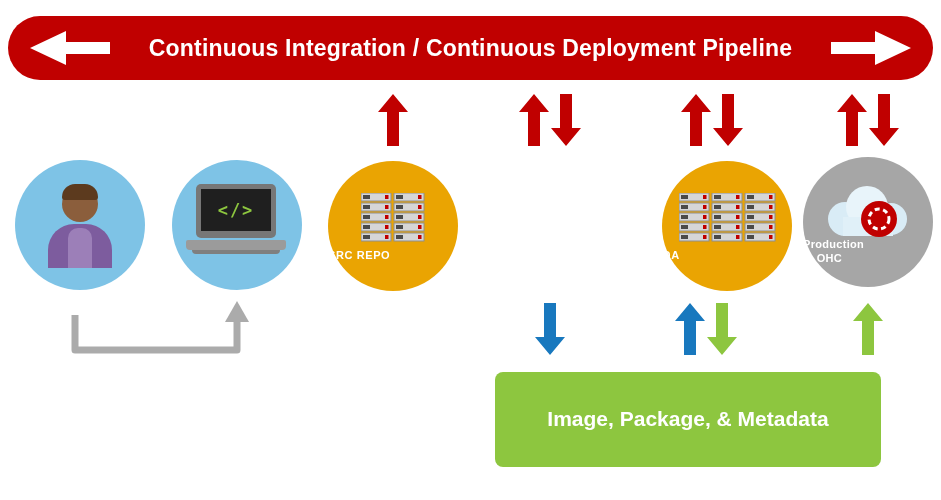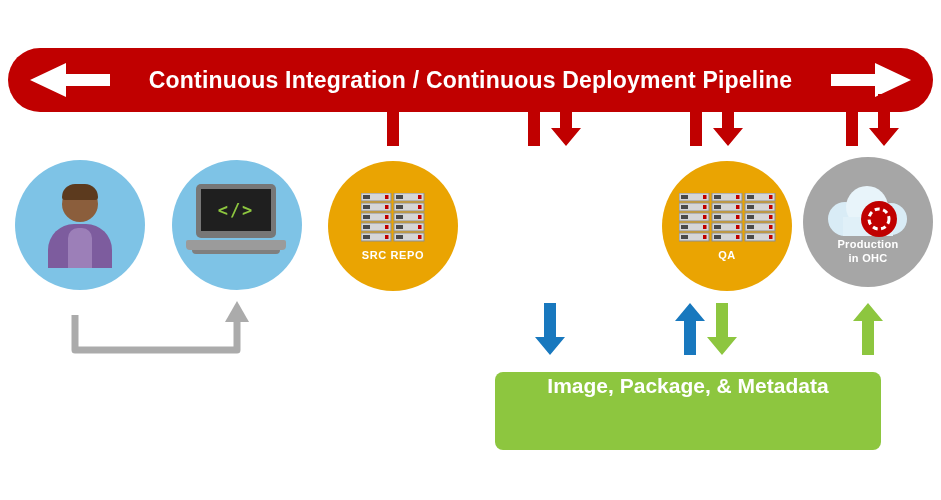--- a/index.html
+++ b/index.html
@@ -5,40 +5,40 @@
   html,body { margin:0; padding:0; background:#fff; }
   .canvas {
     position:relative; width:941px; height:500px; background:#fff;
     font-family:"Liberation Sans", sans-serif; overflow:hidden;
   }
 
   
   .banner {
     position:absolute; left:8px; top:16px; width:925px; height:64px;
     background:#C00000; border-radius:32px;
-    display:flex; align-items:center; justify-content:center;margin-top:32px;
+    display:flex; align-items:center; justify-content:center;
   }
   .banner-title {
     color:#fff; font-weight:bold; font-size:23px; letter-spacing:0.2px;
     text-align:center;
   }
   .banner-arrow { position:absolute; top:12px; }
   .banner-arrow.left  { left:22px; }
   .banner-arrow.right { right:22px; }
 
   
   .node {
     position:absolute; width:130px; height:130px; border-radius:50%;
   }
   .node.blue   { background:#7EC3E6; }
   .node.amber  { background:#EAA402;text-decoration:underline; }
   .node.gray   { background:#A6A6A6; }
   .node-label {
     position:absolute; left:0; top:88px; width:100%;
-    text-align:center; color:#fff; font-size:11px; font-weight:bold;
+    text-align:left; color:#fff; font-size:11px; font-weight:bold;
     letter-spacing:0.6px;
   }
   .node-label.two-line { top:80px; line-height:1.3; letter-spacing:0.3px; }
 
   
   .person { position:absolute; left:0; top:0; width:100%; height:100%; }
   .person .head {
     position:absolute; left:47px; top:26px; width:36px; height:36px;
     border-radius:50%; background:#8B5E3C;
   }
@@ -83,23 +83,23 @@
   
   .va { position:absolute; width:30px; height:52px; }
   .top-arrow { top:94px; }
   .bot-arrow { top:303px; }
 
   
   .connector { position:absolute; left:60px; top:295px; }
 
   
   .repo-box {
-    position:absolute; left:495px; top:372px; width:386px; height:78px;
+    position:absolute; left:495px; top:372px; width:386px; height:95px;
     background:#8DC63F; border-radius:8px;
-    display:flex; flex-direction:column; align-items:center; 
+    display:flex; flex-direction:column; align-items:center; justify-content:center;
     color:#fff; font-weight:bold; font-size:21px; line-height:1.35;
     text-align:center;
   }
 </style>
 </head>
 <body>
 
 <div class="canvas">
 
   <div class="banner">

